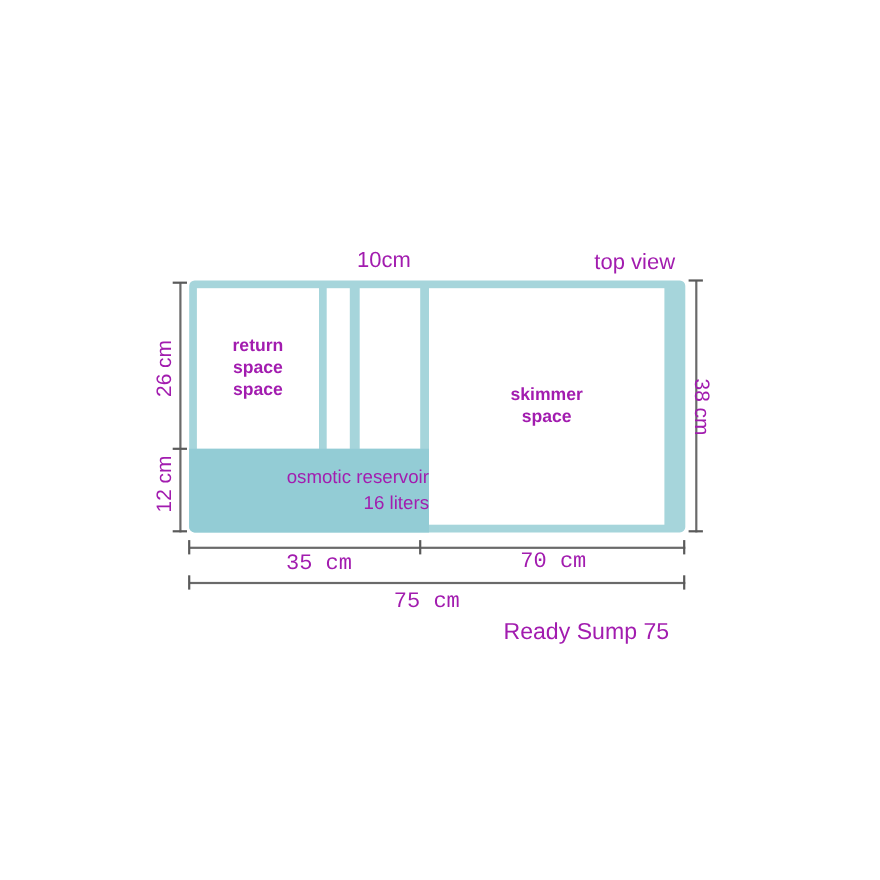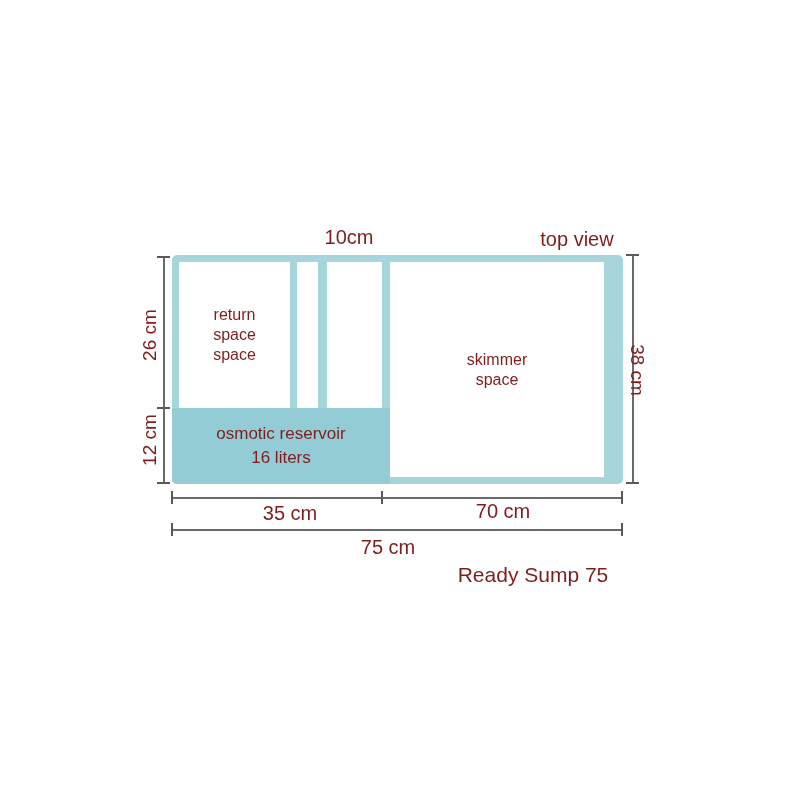--- a/index.html
+++ b/index.html
@@ -2,21 +2,21 @@
 <html><head>
 <meta charset="utf-8">
 <style>
   html, body { margin: 0; padding: 0; background: #ffffff; }
   .canvas {
     position: relative;
     width: 800px;
     height: 800px;
     background: #ffffff;
     font-family: "Liberation Sans", sans-serif;
-    color: #7f1d1d;
+    color: #a21caf;
     overflow: hidden;
   }
 
   
   .sump {
     position: absolute;
     left: 172px; top: 255px;
     width: 451px; height: 229px;
     background: #a6d5db;
     border-radius: 5px;
@@ -26,51 +26,52 @@
   .comp-ch1     { left: 125px; top: 7px; width: 21px;  height: 146px; }
   .comp-ch2     { left: 155px; top: 7px; width: 55px;  height: 146px; }
   .comp-skimmer { left: 218px; top: 7px; width: 214px; height: 215px; }
 
   .comp-label {
     position: absolute; inset: 0;
     display: flex; flex-direction: column;
     align-items: center; justify-content: center;
     font-size: 16px; line-height: 20px;
     text-align: center;
+    font-weight: bold;
   }
   .comp-label span { display: block; }
 
   .osmotic {
     position: absolute;
     left: 0; top: 153px;
     width: 218px; height: 76px;
     background: #93ccd5;
     border-radius: 0 0 0 5px;
     display: flex; flex-direction: column;
-    align-items: center; justify-content: center;
+    align-items: flex-end; justify-content: center;
     font-size: 17px; line-height: 24px;
     text-align: center;
   }
 
   
   .dline { position: absolute; background: #6a6a6a; }
   .vline { width: 1.5px; }
   .hline { height: 1.5px; }
   .tick-h { position: absolute; width: 13px; height: 2px; background: #5a5a5a; }
   .tick-v { position: absolute; width: 2px; height: 13px; background: #5a5a5a; }
 
   
   .lbl {
     position: absolute;
     white-space: nowrap;
     transform: translate(-50%, -50%);
   }
   .lbl-top    { font-size: 20px; }
   .lbl-side   { font-size: 19px; }
-  .lbl-bottom { font-size: 20px; }
+  .lbl-bottom { font-size: 20px; font-family: Liberation Mono, monospace; }
   .lbl-product{ font-size: 21px; }
   .rot-ccw { transform: translate(-50%, -50%) rotate(-90deg); }
   .rot-cw  { transform: translate(-50%, -50%) rotate(90deg); }
 </style>
 </head>
 <body>
 
 <div class="canvas">
 
   <div class="lbl lbl-top" style="left:349px; top:237px;">10cm</div>

